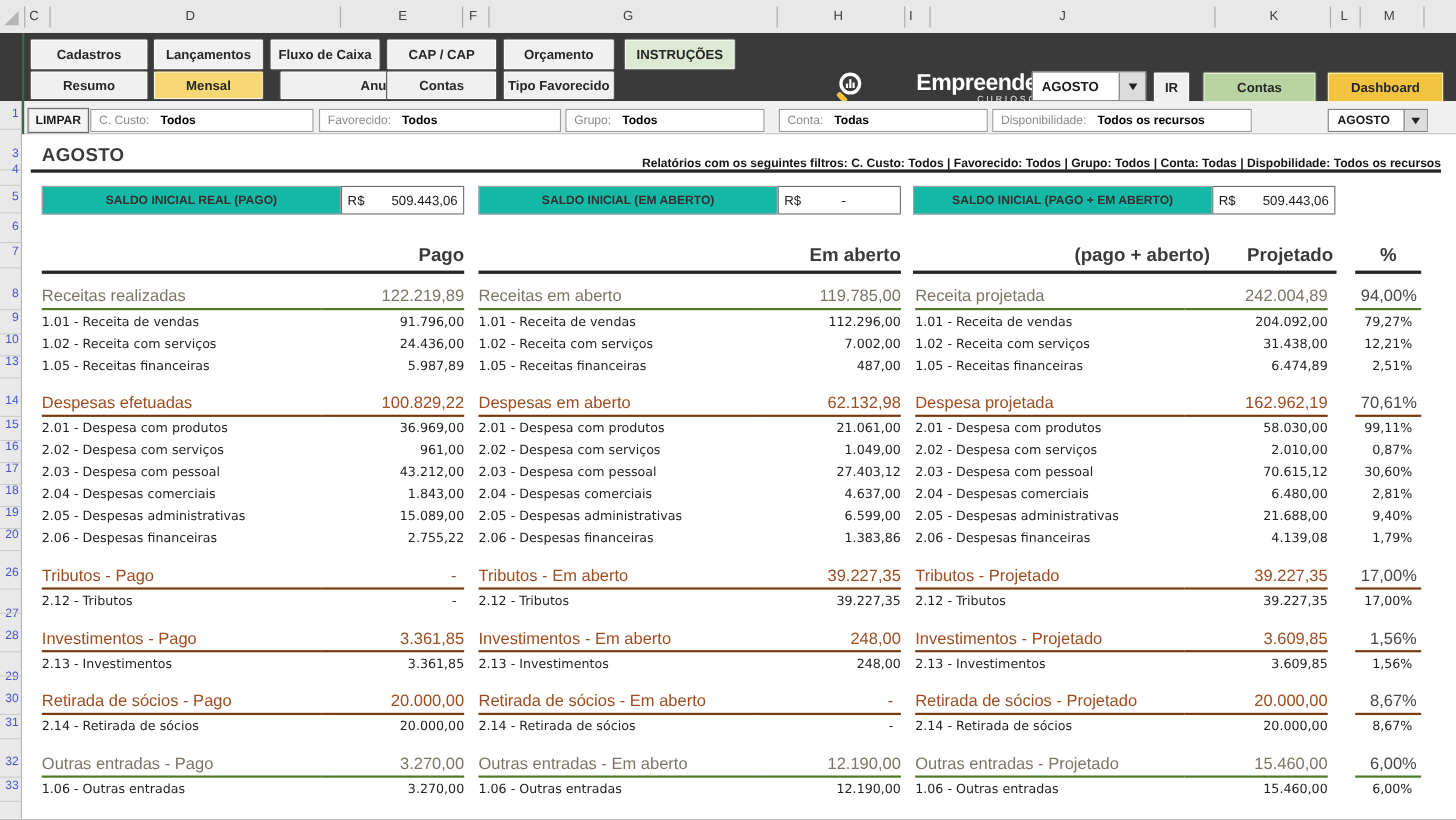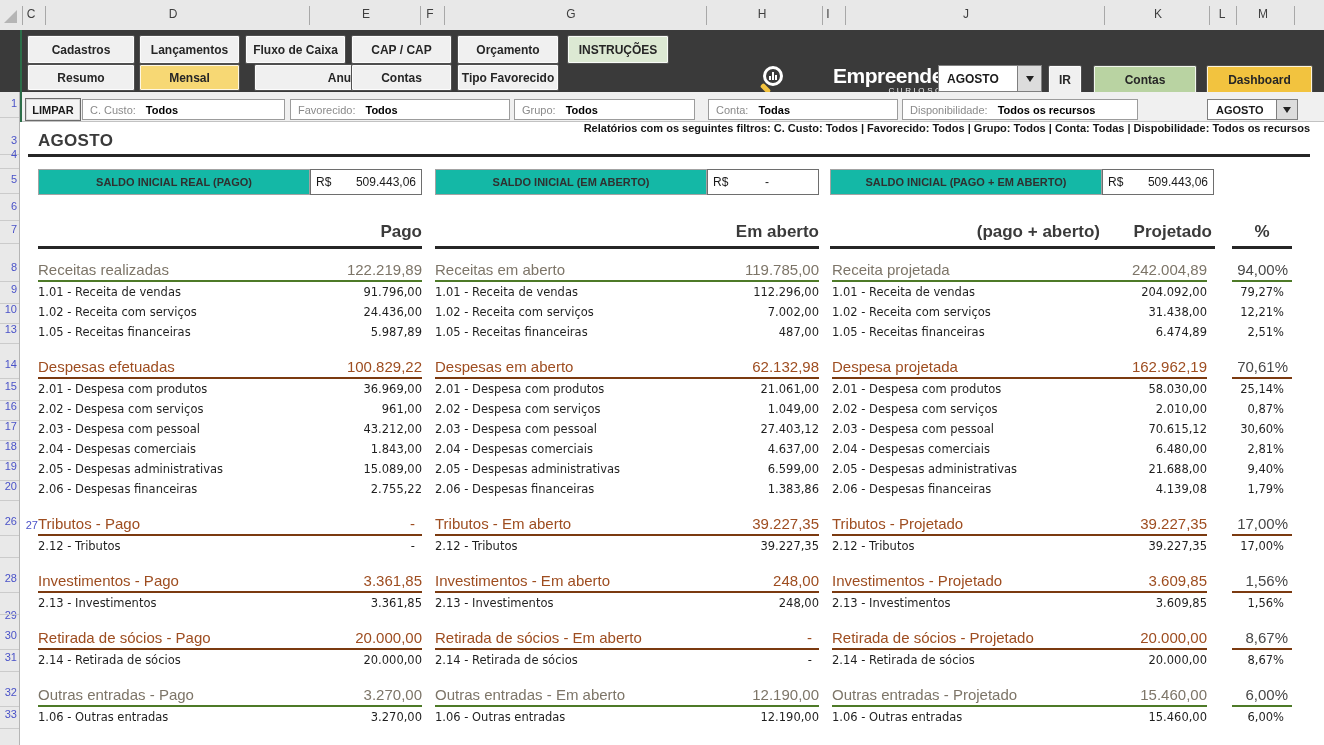--- a/index.html
+++ b/index.html
@@ -55,21 +55,21 @@
   
   #freezeline{position:absolute;left:20px;top:30px;width:2px;height:92px;background:#2c6e49;}
   
   #gutter{position:absolute;left:0;top:92px;width:20px;height:653px;background:#e9e9e9;
        border-right:1px solid #b5b5b5;box-sizing:border-box;}
   .rownum{position:absolute;left:0;width:17px;text-align:right;height:18px;line-height:18px;
        font:11px "Liberation Sans",sans-serif;color:#4a52c8;}
   .rowtick{position:absolute;left:0;width:19px;height:1px;background:#cbcbcb;}
   
   #report-title{position:absolute;left:38px;top:131px;font:bold 17px "Liberation Sans",sans-serif;color:#3a3a3a;letter-spacing:.3px;}
-  #filters-summary{position:absolute;right:14px;top:122px;font:bold 11px "Liberation Sans",sans-serif;color:#141414;text-align:right;}
+  #filters-summary{position:absolute;right:14px;top:143px;font:bold 11px "Liberation Sans",sans-serif;color:#141414;text-align:right;}
   .thick{position:absolute;height:2.5px;background:#262626;}
   
   .sl{position:absolute;top:169px;height:26px;background:#14b8a6;border:1px solid #a3a3a3;
       box-sizing:border-box;display:flex;align-items:center;justify-content:center;
       font:bold 11px "Liberation Sans",sans-serif;color:#303030;}
   .sv{position:absolute;top:169px;height:26px;background:#fff;border:1px solid #6e6e6e;
       box-sizing:border-box;display:flex;align-items:center;padding:0 5px;
       font:12px "Liberation Sans",sans-serif;color:#1a1a1a;}
   .sv .amt{flex:1;text-align:right;}
   .sv.dashv .amt{padding-right:44px;}
@@ -246,21 +246,21 @@
       <div class="rownum" style="top: 328px;">17</div>
       <div class="rowtick" style="top: 348px;"></div>
       <div class="rownum" style="top: 348px;">18</div>
       <div class="rowtick" style="top: 368px;"></div>
       <div class="rownum" style="top: 368px;">19</div>
       <div class="rowtick" style="top: 388px;"></div>
       <div class="rownum" style="top: 388px;">20</div>
       <div class="rowtick" style="top: 408px;"></div>
       <div class="rownum" style="top: 423px;">26</div>
       <div class="rowtick" style="top: 443px;"></div>
-      <div class="rownum" style="top: 427px; padding-left: 21px;">27</div>
+      <div class="rownum" style="top: 460px;">27</div>
       <div class="rowtick" style="top: 465px;"></div>
       <div class="rownum" style="top: 480px;">28</div>
       <div class="rowtick" style="top: 500px;"></div>
       <div class="rownum" style="top: 517px;">29</div>
       <div class="rowtick" style="top: 522px;"></div>
       <div class="rownum" style="top: 537px;">30</div>
       <div class="rowtick" style="top: 557px;"></div>
       <div class="rownum" style="top: 559px;">31</div>
       <div class="rowtick" style="top: 579px;"></div>
       <div class="rownum" style="top: 594px;">32</div>
@@ -517,21 +517,21 @@
           <span class="lbl">Despesa projetada</span>
           <span class="val">162.962,19</span>
           <span class="pctc">
             <span class="pcti">70,61%</span>
           </span>
         </div>
         <div class="trow item">
           <span class="lbl">2.01 - Despesa com produtos</span>
           <span class="val">58.030,00</span>
           <span class="pctc">
-            <span class="pcti">25,14%</span>
+            <span class="pcti">99,11%</span>
           </span>
         </div>
         <div class="trow item">
           <span class="lbl">2.02 - Despesa com serviços</span>
           <span class="val">2.010,00</span>
           <span class="pctc">
             <span class="pcti">0,87%</span>
           </span>
         </div>
         <div class="trow item">

